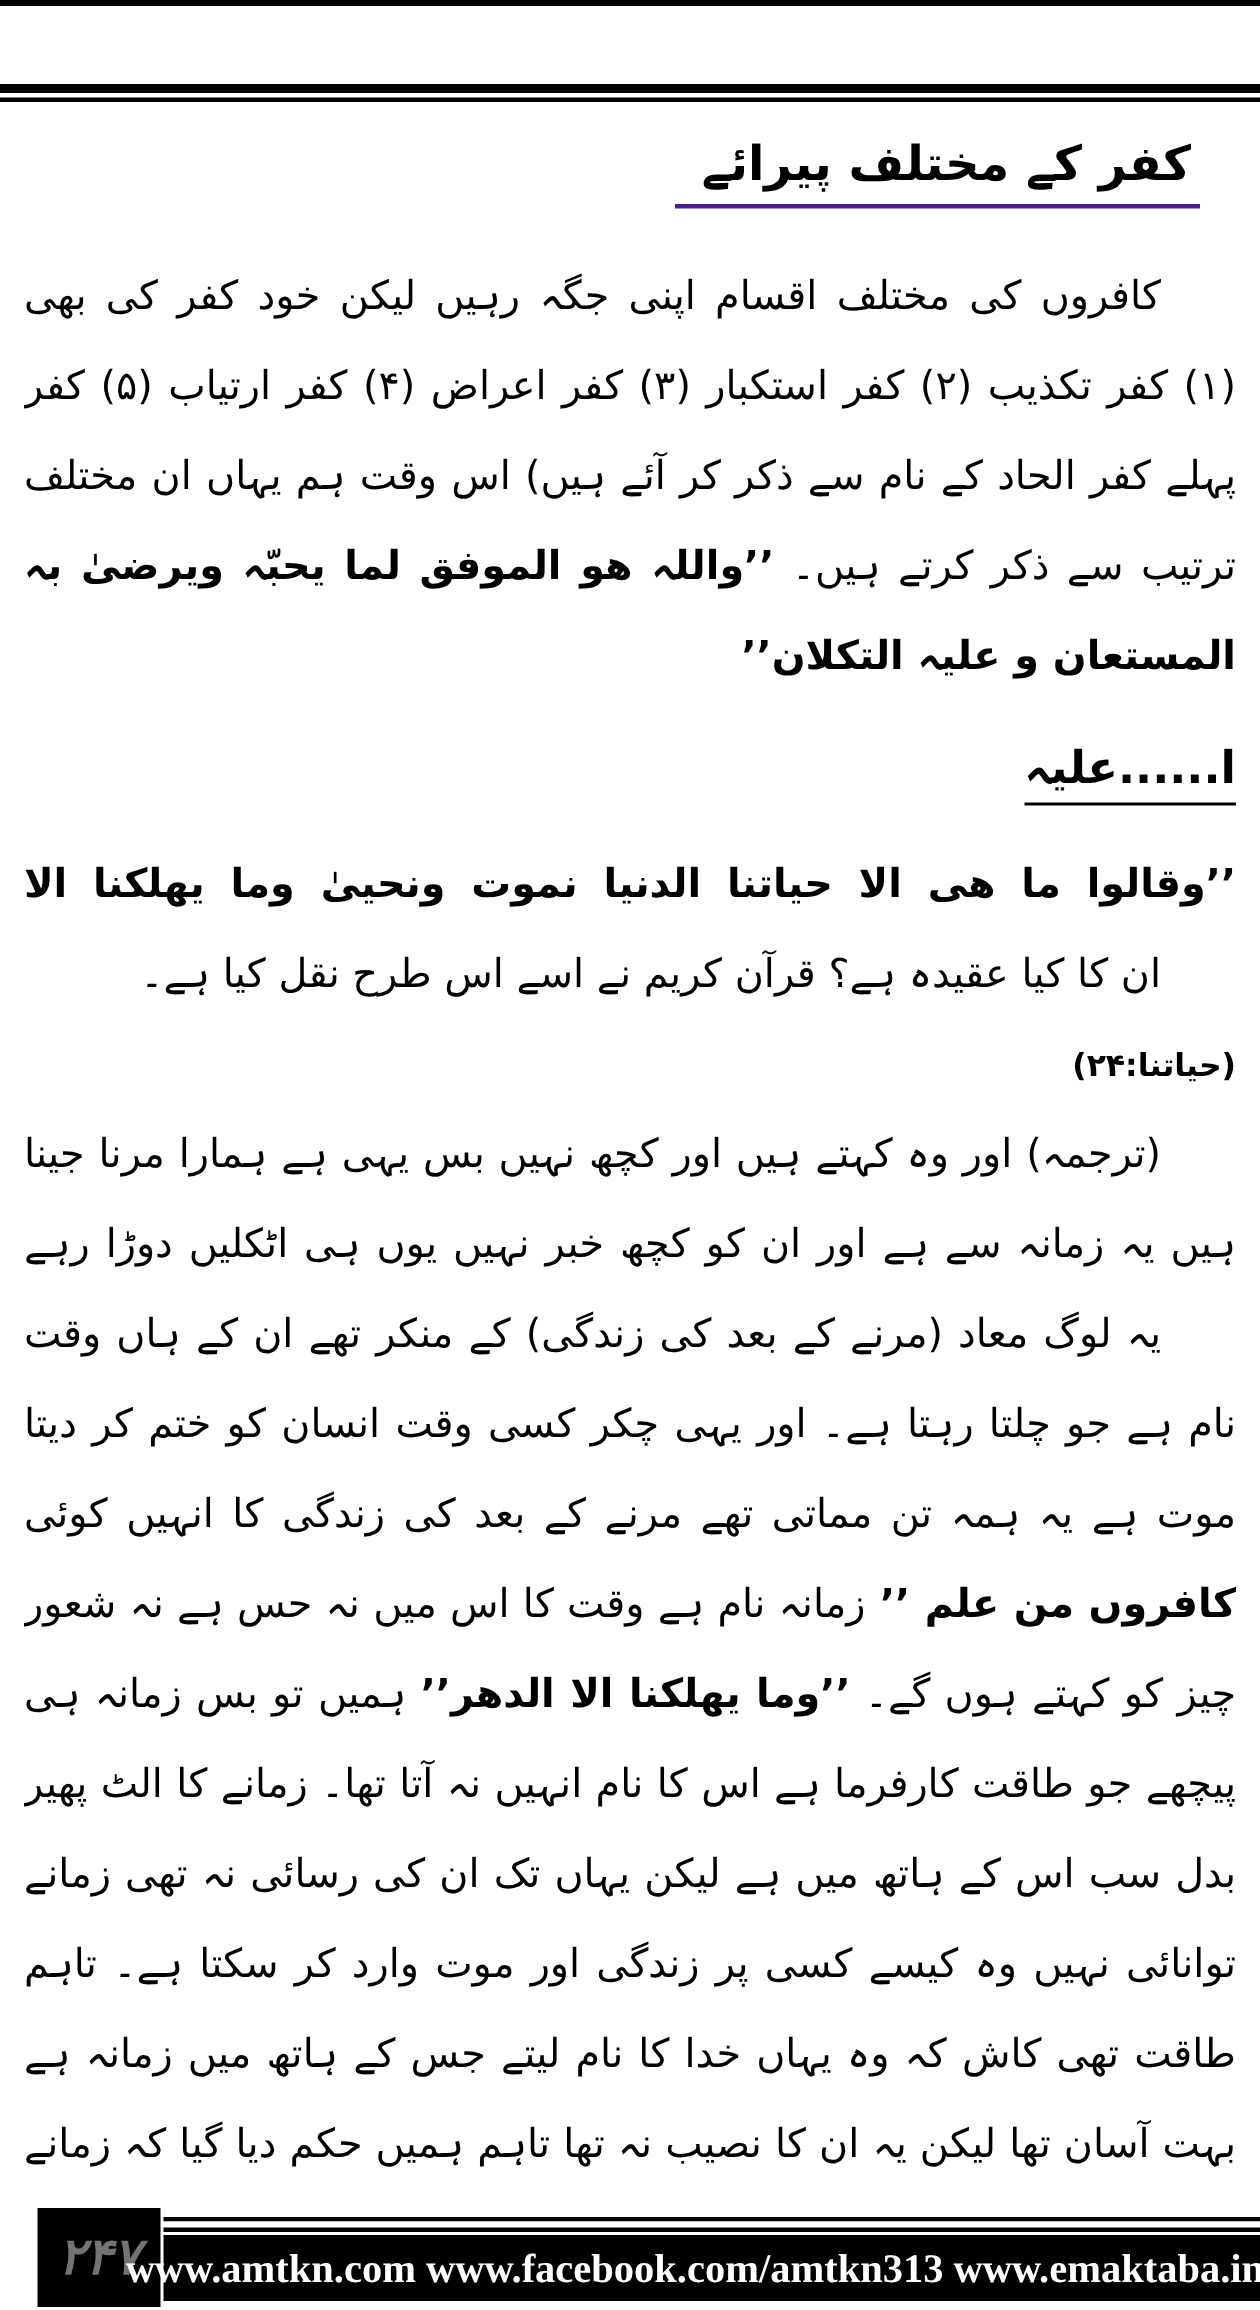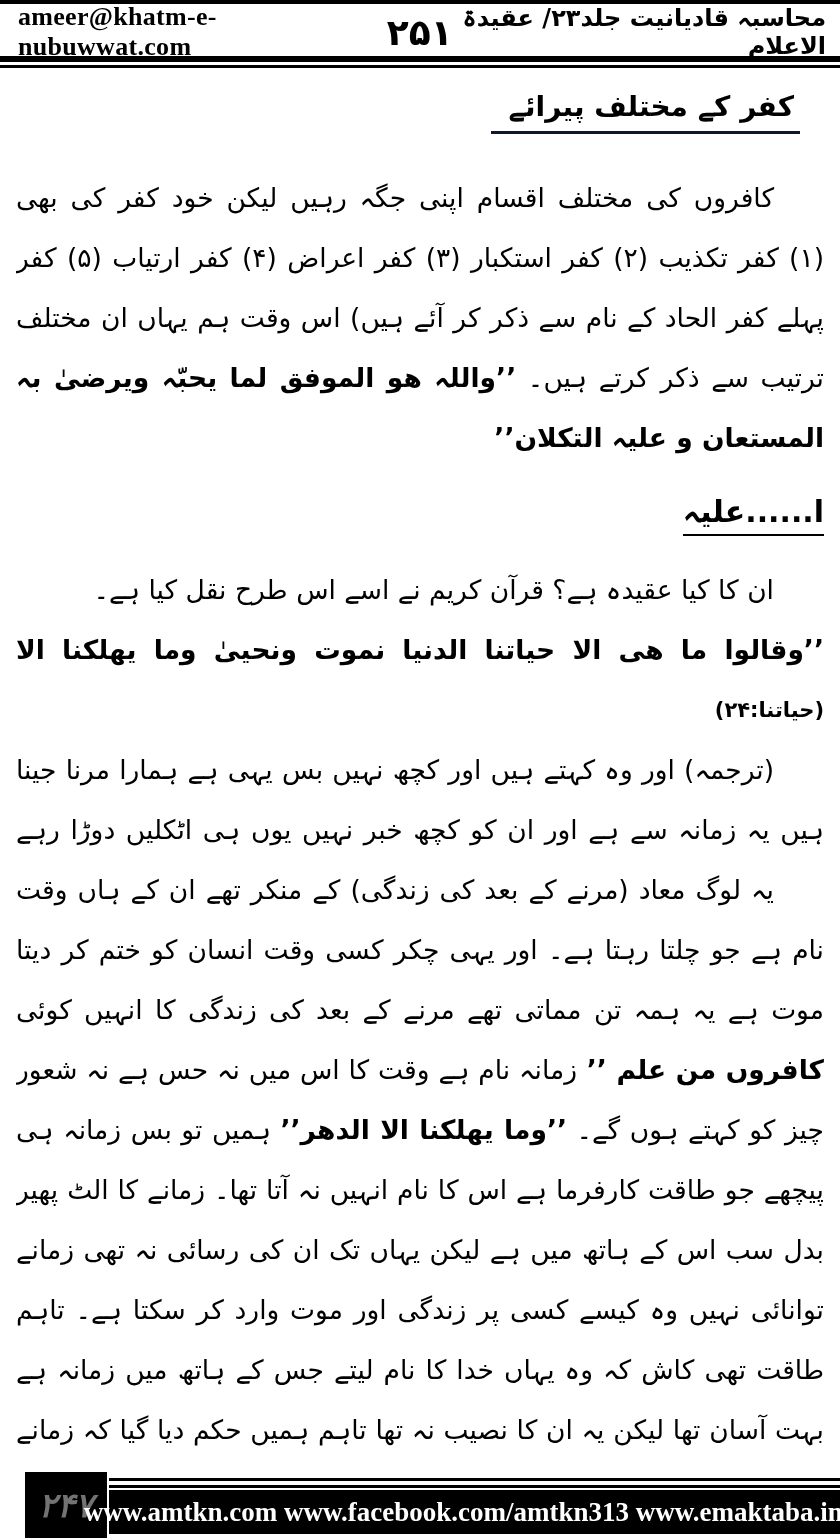--- a/index.html
+++ b/index.html
@@ -24,22 +24,22 @@
 
   
   .divider { position:absolute; top:56px; left:0; width:100%; }
   .divider .thick { height:6px; background:#000; }
   .divider .gap   { height:3px; background:#fff; }
   .divider .thin  { height:3px; background:#000; }
 
   
   .heading-wrap { position:absolute; top:90px; right:40px; direction:rtl; text-align:right; }
   .heading {
-    display:inline-block; font-size:28px; font-weight:bold;
-    padding:0 6px 8px 18px; border-bottom:3px solid #0f172a;
+    display:inline-block; font-size:32px; font-weight:bold;
+    padding:0 6px 8px 18px; border-bottom:3px solid #4c1d95;
   }
 
   
   .content {
     position:absolute; top:168px; left:16px; right:16px; direction:rtl;
     font-size:26.5px;
   }
   .line {
     height:60px; line-height:60px; overflow:hidden;
     text-align:justify; text-align-last:justify;
@@ -72,25 +72,20 @@
     font-family:"Liberation Serif", serif; font-weight:bold; font-size:27px; white-space:nowrap;
   }
 </style>
 </head>
 <body>
 
 <div class="page">
 
   <div class="top-rule"></div>
 
-  <div class="header">
-    <span class="header-email">ameer@khatm-e-nubuwwat.com</span>
-    <span class="header-page-num">۲۵۱</span>
-    <span class="header-title">محاسبہ قادیانیت جلد۲۳/ عقیدۃ الاعلام</span>
-  </div>
 
   <div class="divider">
     <div class="thick"></div>
     <div class="gap"></div>
     <div class="thin"></div>
   </div>
 
   <div class="heading-wrap">
     <span class="heading">کفر کے مختلف پیرائے</span>
   </div>
@@ -100,22 +95,22 @@
         <div class="line indent"><span class="line-text"><span>کافروں کی مختلف اقسام اپنی جگہ رہیں لیکن خود کفر کی بھی مختلف اقسام ہیں۔ جیسے</span></span></div>
         <div class="line"><span class="line-text"><span>(۱) کفر تکذیب (۲) کفر استکبار (۳) کفر اعراض (۴) کفر ارتیاب (۵) کفر نفاق (جیسے ہم</span></span></div>
         <div class="line"><span class="line-text"><span>پہلے کفر الحاد کے نام سے ذکر کر آئے ہیں) اس وقت ہم یہاں ان مختلف اہل کفر کو کچھ اپنی</span></span></div>
         <div class="line"><span class="line-text"><span>ترتیب سے ذکر کرتے ہیں۔ </span><span class="bold-quote">’’واللہ ھو الموفق لما یحبّہ ویرضیٰ بہ وھو</span></span></div>
         <div class="line end"><span class="line-text"><span class="bold-quote">المستعان و علیہ التکلان’’</span></span></div>
       </div>
     <div class="subheading-wrap">
       <span class="subheading">ا......علیہ</span>
     </div>
     <div id="para-b">
+        <div class="line"><span class="line-text"><span class="bold-quote">’’وقالوا ما ھی الا حیاتنا الدنیا نموت ونحییٰ وما یھلکنا الا</span></span></div>
         <div class="line indent end"><span class="line-text"><span>ان کا کیا عقیدہ ہے؟ قرآن کریم نے اسے اس طرح نقل کیا ہے۔</span></span></div>
-        <div class="line"><span class="line-text"><span class="bold-quote">’’وقالوا ما ھی الا حیاتنا الدنیا نموت ونحییٰ وما یھلکنا الا</span></span></div>
         <div class="line with-ref">
           <span class="ref">(حیاتنا:۲۴)</span>
         </div>
         <div class="line indent"><span class="line-text"><span>(ترجمہ) اور وہ کہتے ہیں اور کچھ نہیں بس یہی ہے ہمارا مرنا جینا اور ہم جو مرتے</span></span></div>
         <div class="line end"><span class="line-text"><span>ہیں یہ زمانہ سے ہے اور ان کو کچھ خبر نہیں یوں ہی اٹکلیں دوڑا رہے ہیں۔</span></span></div>
         <div class="line indent"><span class="line-text"><span>یہ لوگ معاد (مرنے کے بعد کی زندگی) کے منکر تھے ان کے ہاں وقت ایک چکر کا</span></span></div>
         <div class="line"><span class="line-text"><span>نام ہے جو چلتا رہتا ہے۔ اور یہی چکر کسی وقت انسان کو ختم کر دیتا ہے بس آگے موت ہی</span></span></div>
         <div class="line"><span class="line-text"><span>موت ہے یہ ہمہ تن مماتی تھے مرنے کے بعد کی زندگی کا انہیں کوئی تصور تک نہ تھا</span></span></div>
         <div class="line"><span class="line-text"><span class="bold-quote">کافروں من علم ’’ </span><span>زمانہ نام ہے وقت کا اس میں نہ حس ہے نہ شعور پھر معلوم نہیں وہ کس</span></span></div>
         <div class="line"><span class="line-text"><span>چیز کو کہتے ہوں گے۔ </span><span class="bold-quote">’’وما یھلکنا الا الدھر’’</span><span> ہمیں تو بس زمانہ ہی مارتا ہے زمانے کے</span></span></div>

